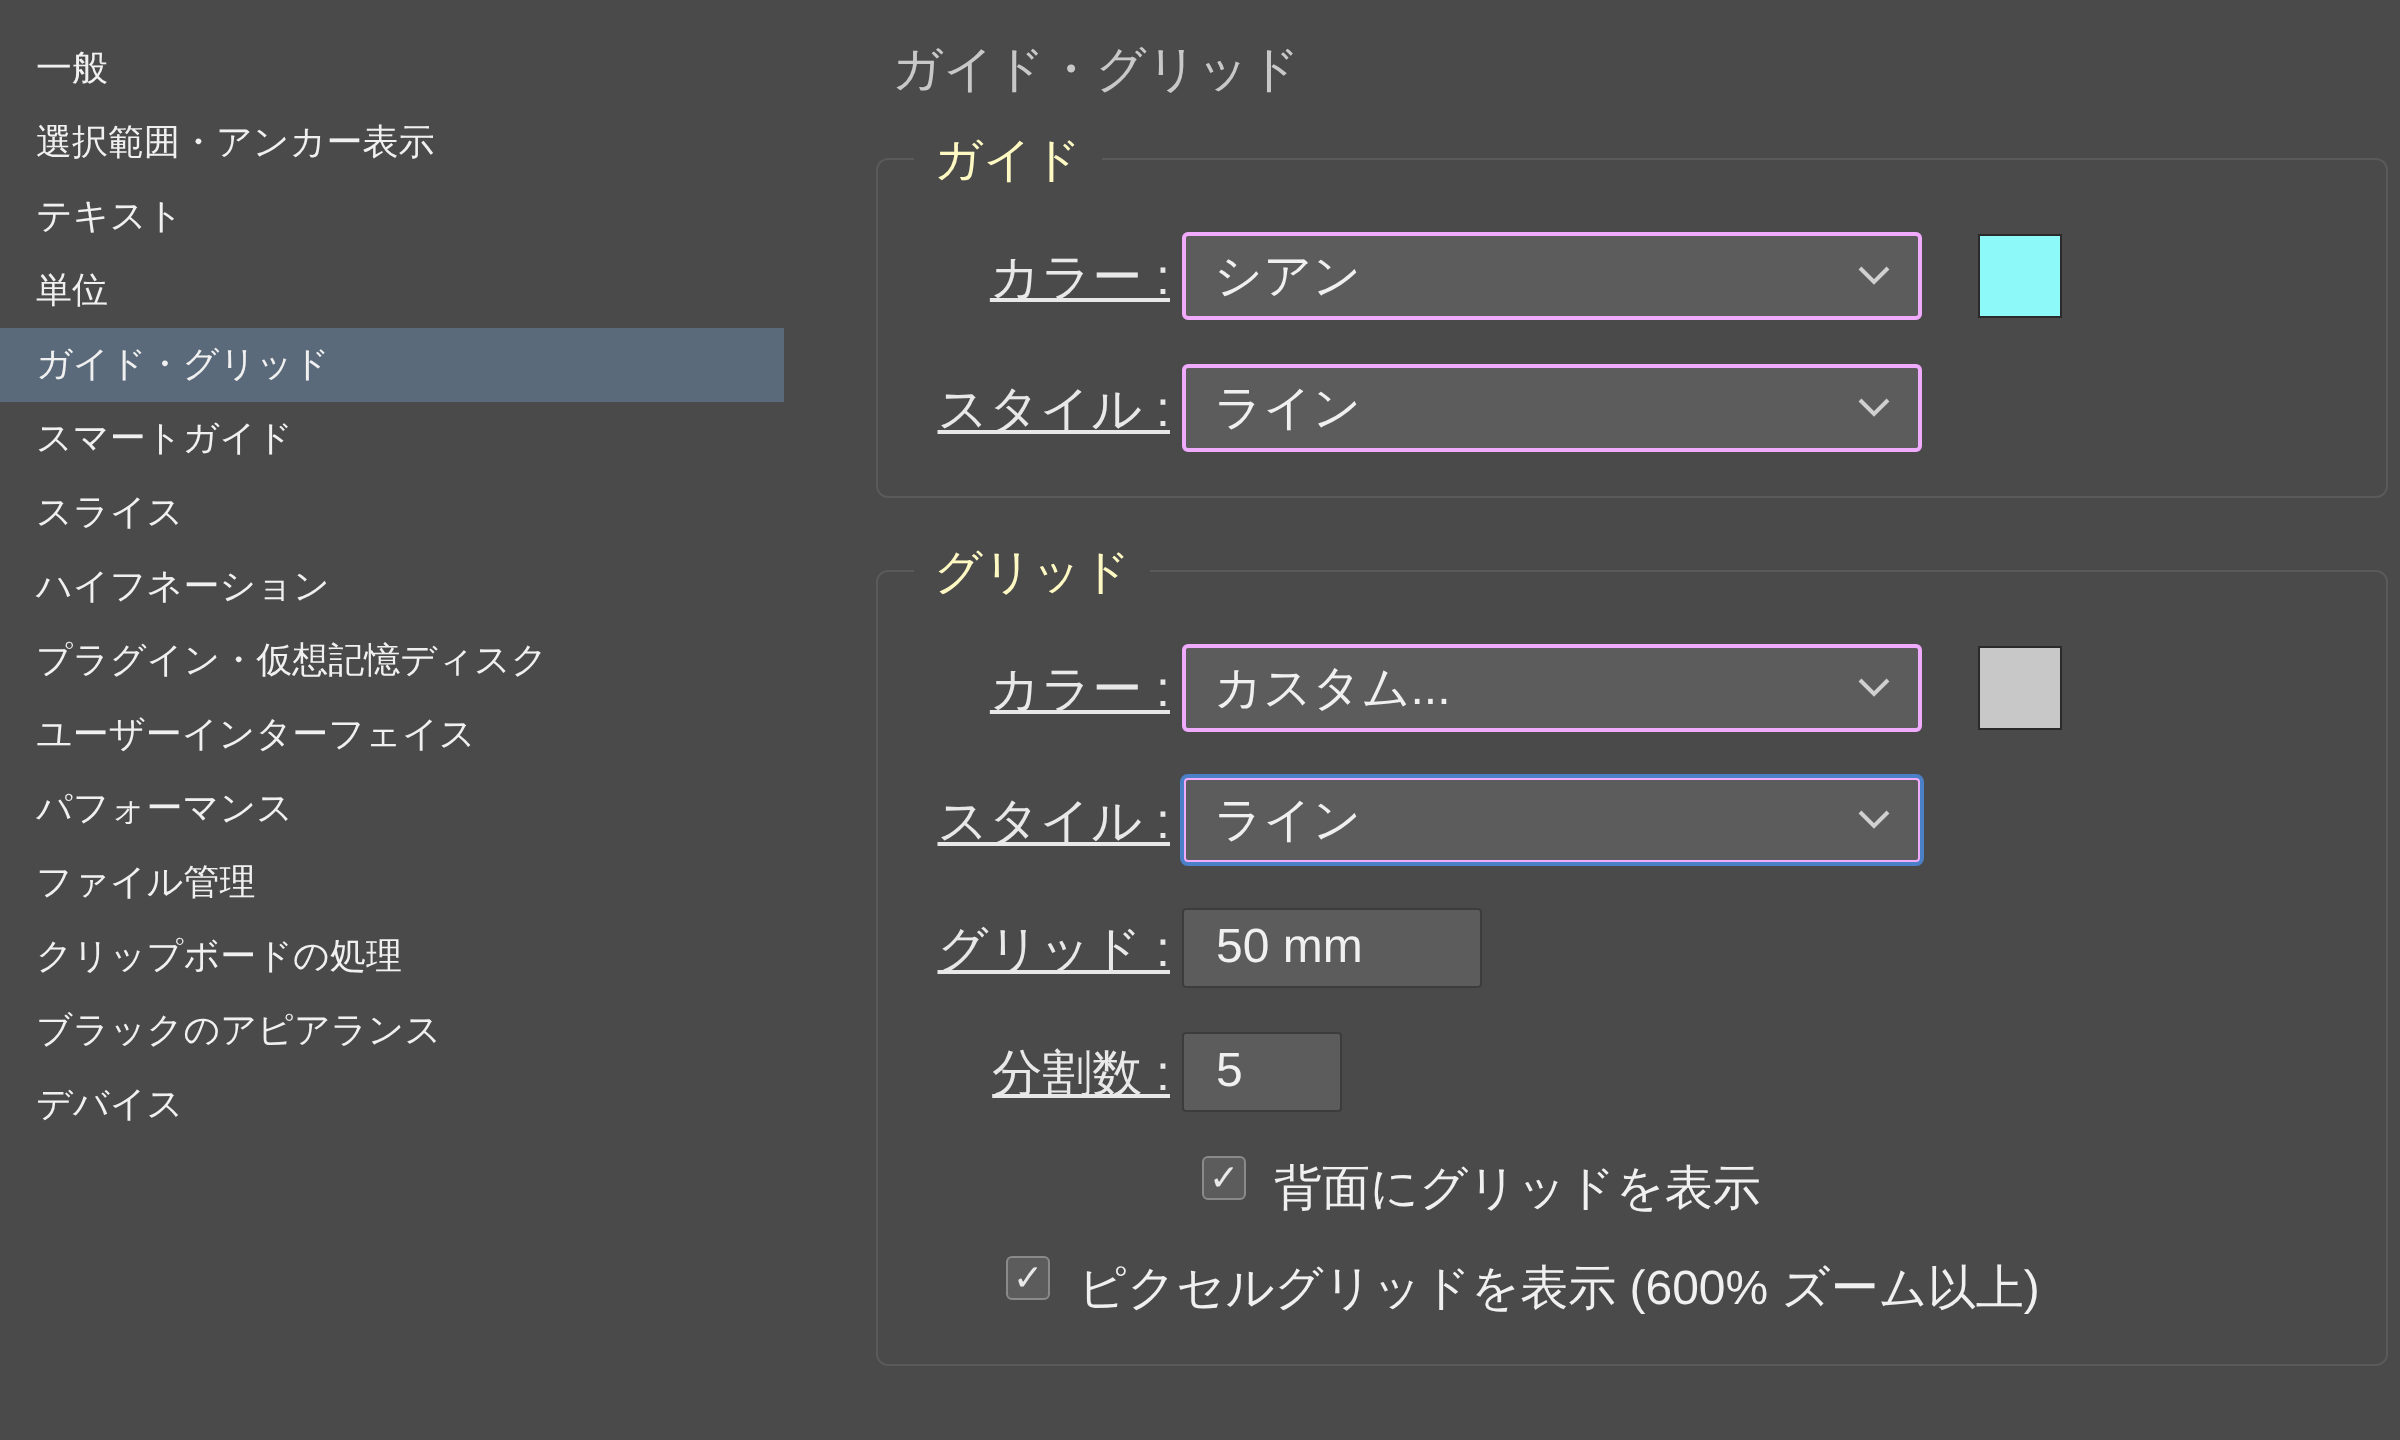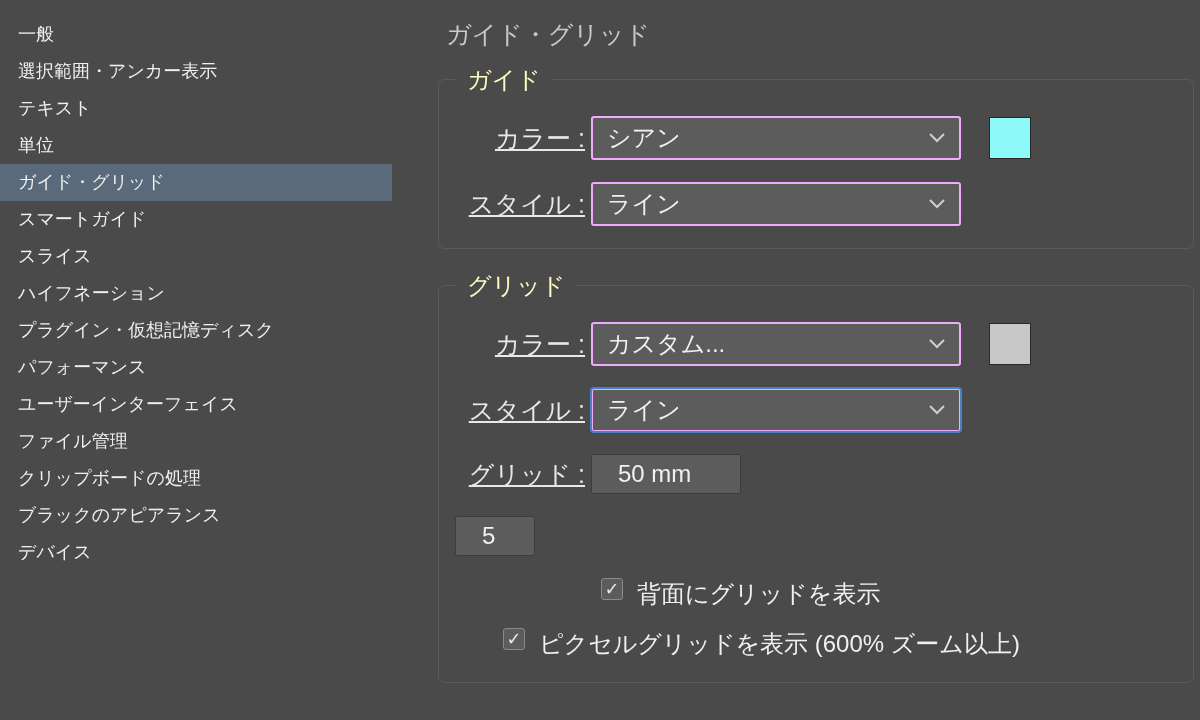--- a/index.html
+++ b/index.html
@@ -110,21 +110,21 @@
     border: 1px solid #2a2a2a;
   }
   .text-input {
     width: 150px;
     height: 40px;
     background: #5c5c5c;
     border: 1px solid #3c3c3c;
     border-radius: 2px;
     color: #f0f0f0;
     font-size: 24px;
-    padding: 0 26px;
+    padding: 0 16px;
     font-family: inherit;
   }
   .text-input.narrow { width: 80px; }
   .checkbox-row {
     display: flex;
     align-items: flex-start;
     margin-left: 146px;
     margin-bottom: 18px;
     font-size: 24px;
     color: #f0f0f0;
@@ -157,22 +157,22 @@
   <nav class="sidebar">
     <div class="sidebar-item"><span>一般</span></div>
     <div class="sidebar-item"><span>選択範囲・アンカー表示</span></div>
     <div class="sidebar-item"><span>テキスト</span></div>
     <div class="sidebar-item"><span>単位</span></div>
     <div class="sidebar-item selected"><span>ガイド・グリッド</span></div>
     <div class="sidebar-item"><span>スマートガイド</span></div>
     <div class="sidebar-item"><span>スライス</span></div>
     <div class="sidebar-item"><span>ハイフネーション</span></div>
     <div class="sidebar-item"><span>プラグイン・仮想記憶ディスク</span></div>
+    <div class="sidebar-item"><span>ユーザーインターフェイス</span></div>
     <div class="sidebar-item"><span>パフォーマンス</span></div>
-    <div class="sidebar-item"><span>ユーザーインターフェイス</span></div>
     <div class="sidebar-item"><span>ファイル管理</span></div>
     <div class="sidebar-item"><span>クリップボードの処理</span></div>
     <div class="sidebar-item"><span>ブラックのアピアランス</span></div>
     <div class="sidebar-item"><span>デバイス</span></div>
   </nav>
 
   <main class="main">
     <div class="page-title">ガイド・グリッド</div>
 
     <section class="group">
@@ -231,20 +231,21 @@
           </span>
         </div>
       </div>
 
       <div class="row">
         <div class="row-label">グリッド :</div>
         <input class="text-input" value="50 mm" style="">
       </div>
 
       <div class="row">
+        <div class="row-label">分割数 :</div>
         <input class="text-input narrow" value="5" style="">
       </div>
 
       <div class="checkbox-row">
         <div class="checkbox checked"></div>
         <span>背面にグリッドを表示</span>
       </div>
 
       <div class="checkbox-row" style="margin-bottom:0;margin-left:48px;">
         <div class="checkbox checked"></div>

